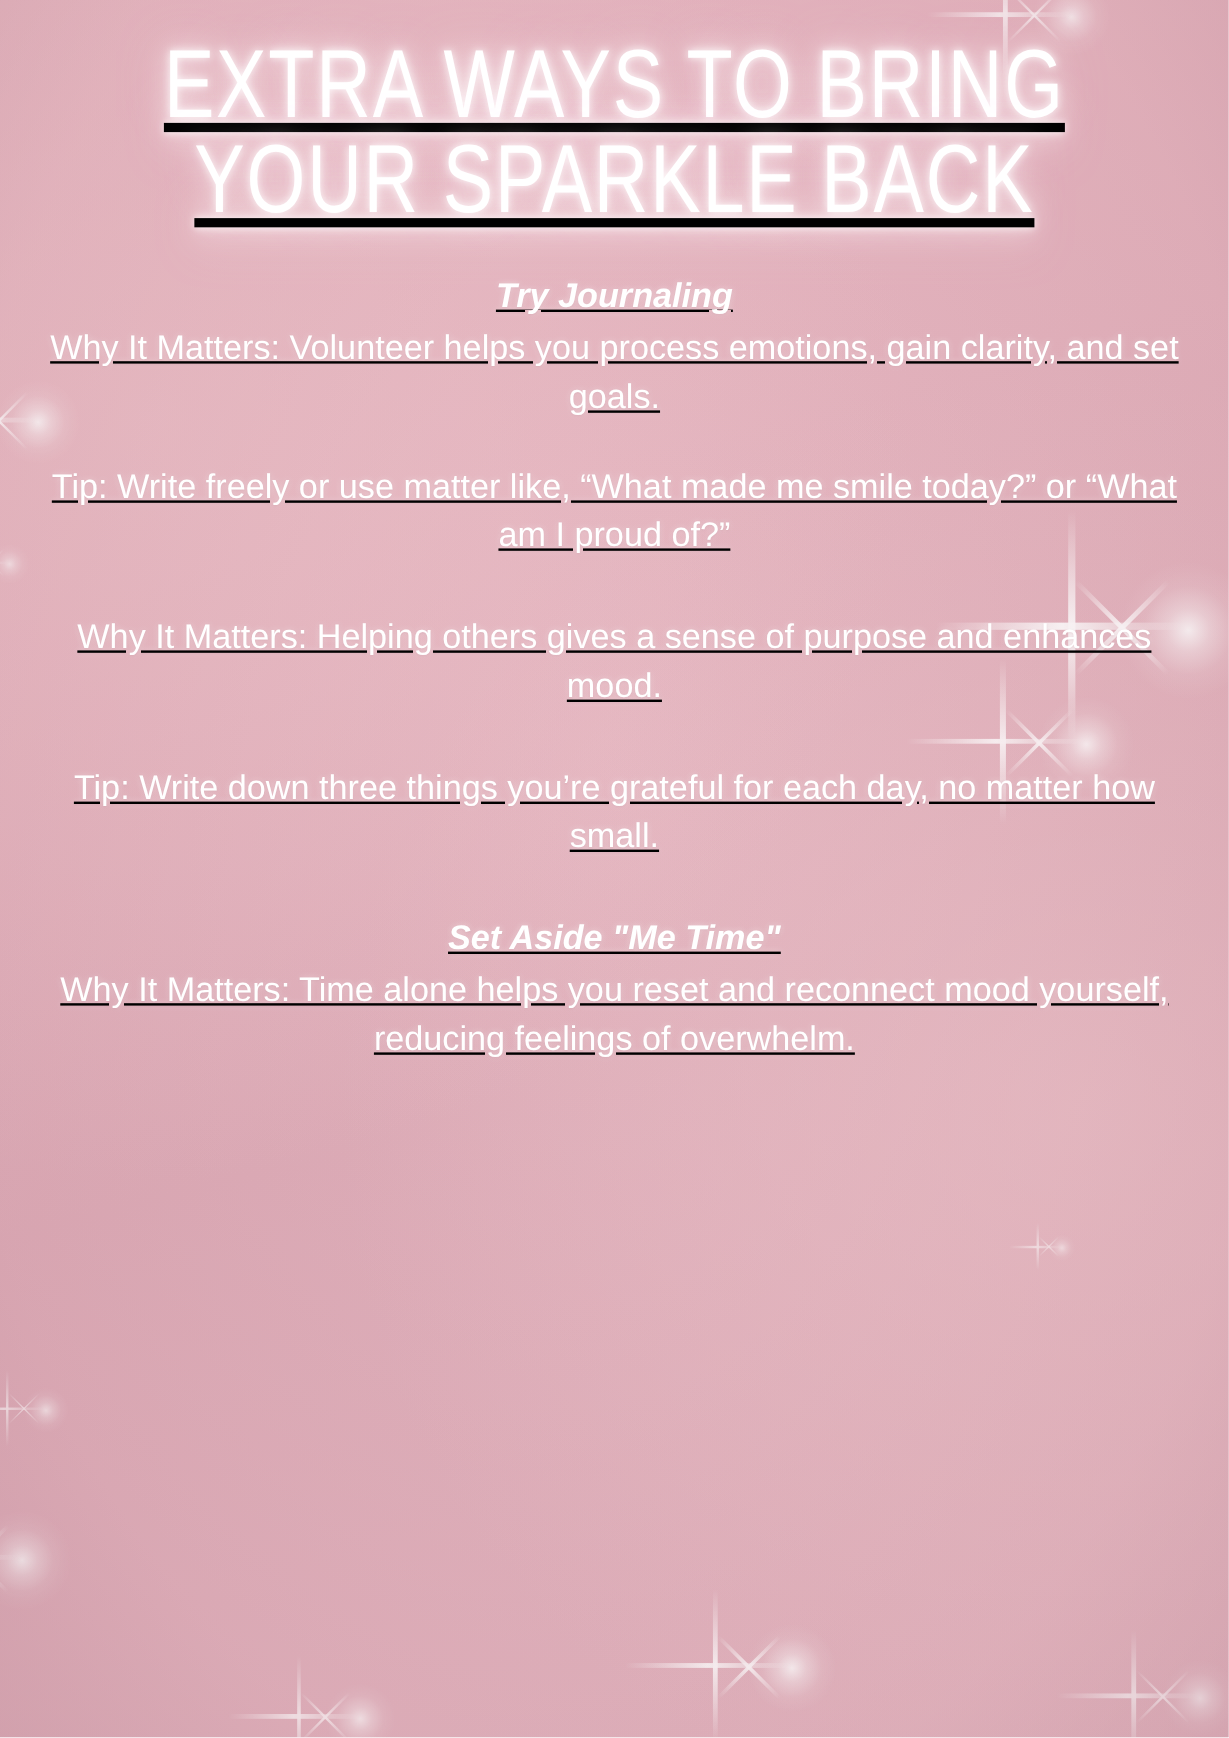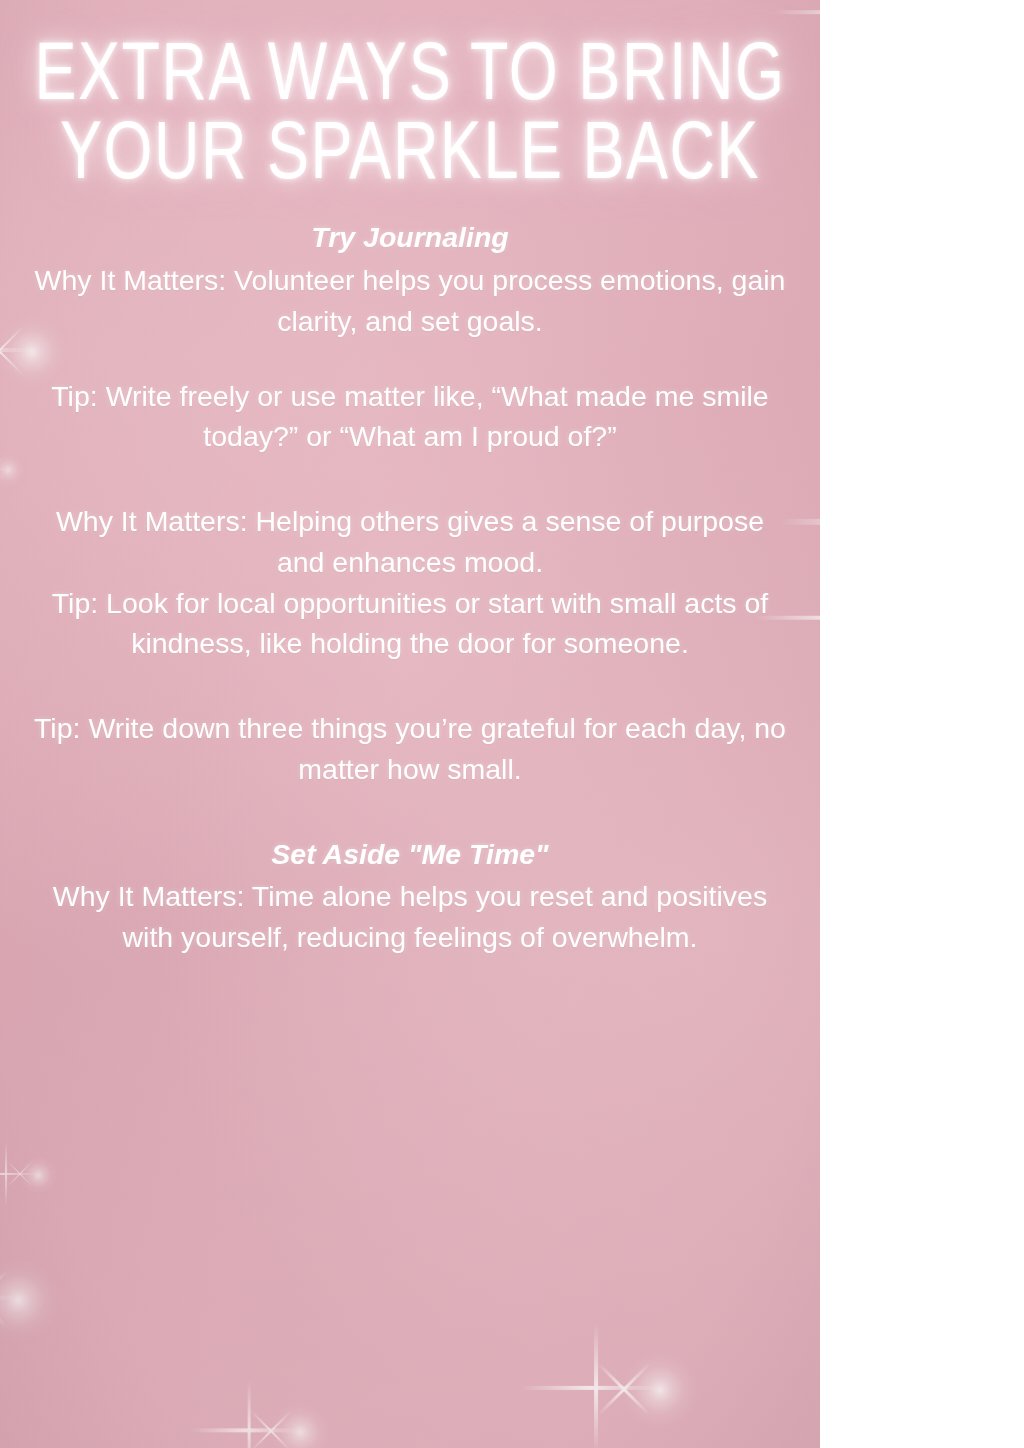--- a/index.html
+++ b/index.html
@@ -7,27 +7,28 @@
     padding: 0;
   }
   body {
     width: 1024px;
     height: 1448px;
     overflow: hidden;
     font-family: "Liberation Sans", sans-serif;
   }
   .page {
     position: relative;
-    width: 820px;
+    width: 1024px;
     height: 1448px;
     background:
       radial-gradient(circle at 12% 24%, rgba(235,190,198,0.75) 0%, rgba(230,180,190,0) 45%),
       radial-gradient(circle at 88% 64%, rgba(236,193,200,0.7) 0%, rgba(230,180,190,0) 48%),
       linear-gradient(165deg, #e8b8c2 0%, #e4b2bd 30%, #ddaab6 60%, #e3b4bf 100%);
     overflow: hidden;
+    text-decoration: underline;
   }
   
   .page::after {
     content: "";
     position: absolute;
     inset: 0;
     pointer-events: none;
     background: radial-gradient(ellipse at 50% 45%, rgba(255,255,255,0.06) 0%, rgba(190,140,152,0.18) 78%, rgba(176,126,140,0.30) 100%);
   }
 
@@ -75,21 +76,21 @@
     color: #fff;
     text-shadow:
       0 0 6px rgba(255,255,255,0.95),
       0 0 18px rgba(255,255,255,0.70),
       0 0 34px rgba(255,232,238,0.55);
     padding: 0 4px;
   }
   .headline-spacer { height: 52px; }
 
   .body {
-    margin-top: 10px;
+    margin-top: 20px;
     font-size: 28.5px;
     line-height: 1.43;
     font-weight: 400;
     color: #ffffff;
     text-shadow: 0 0 5px rgba(255,255,255,0.35), 0 1px 2px rgba(186,132,146,0.28);
     padding: 0 18px;
     text-align: center;
   }
   .section { margin: 0; }
   .section + .section { margin-top: 44px; }
@@ -196,27 +197,26 @@
     <div class="body">
 
       <div class="section">
         <div class="sec-title">Try Journaling</div>
         <p class="para">Why It Matters: Volunteer helps you process emotions, gain clarity, and set goals.</p>
         <p class="para gap-before">Tip: Write freely or use matter like, “What made me smile today?” or “What am I proud of?”</p>
       </div>
 
       <div class="section">
         <p class="para">Why It Matters: Helping others gives a sense of purpose and enhances mood.</p>
-        <p class="para">Tip: Look for local opportunities or start with small acts of kindness, like holding the door for someone.</p>
       </div>
 
       <div class="section">
         <p class="para">Tip: Write down three things you’re grateful for each day, no matter how small.</p>
       </div>
 
       <div class="section">
         <div class="sec-title">Set Aside "Me Time"</div>
-        <p class="para">Why It Matters: Time alone helps you reset and positives with yourself, reducing feelings of overwhelm.</p>
+        <p class="para">Why It Matters: Time alone helps you reset and reconnect mood yourself, reducing feelings of overwhelm.</p>
       </div>
 
     </div>
   </div>
 </div>
 
 </body></html>

